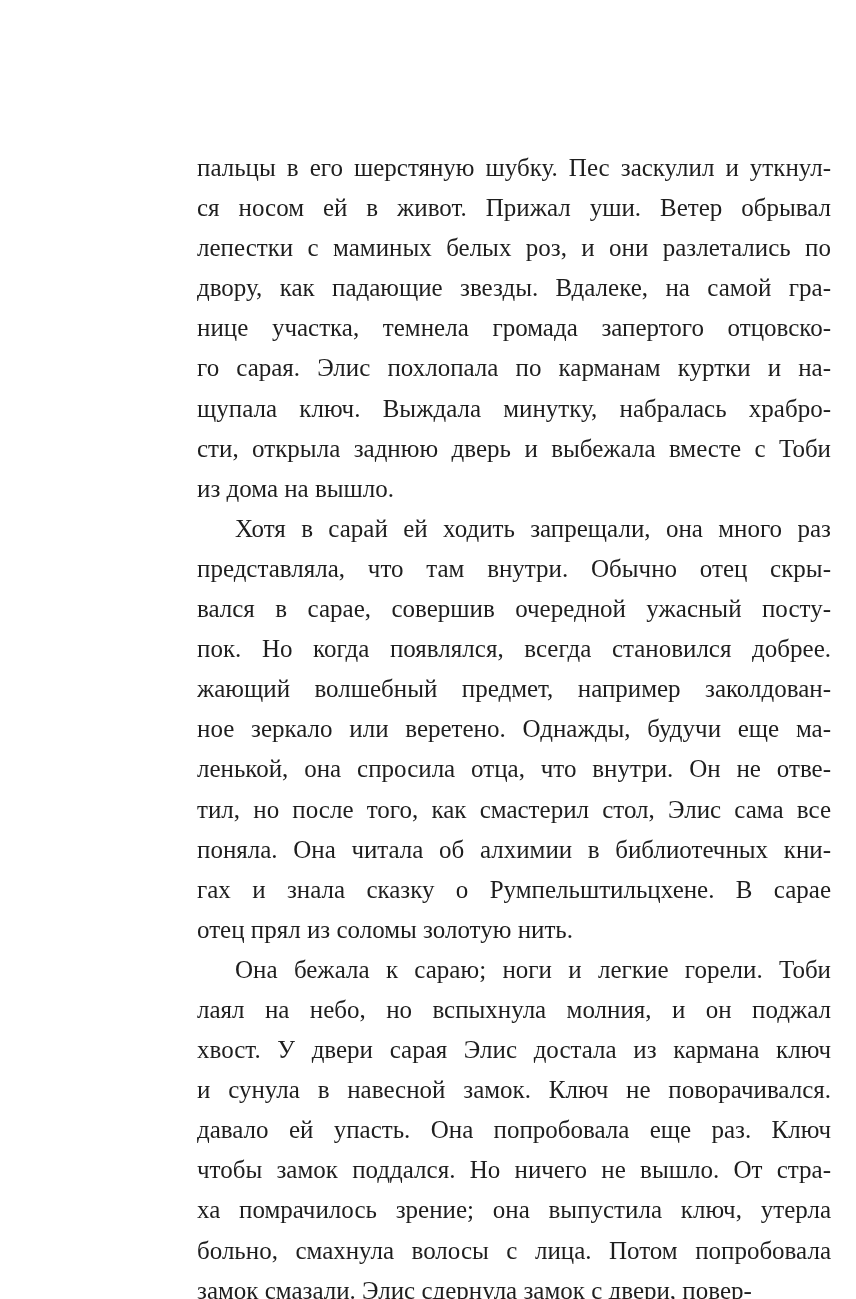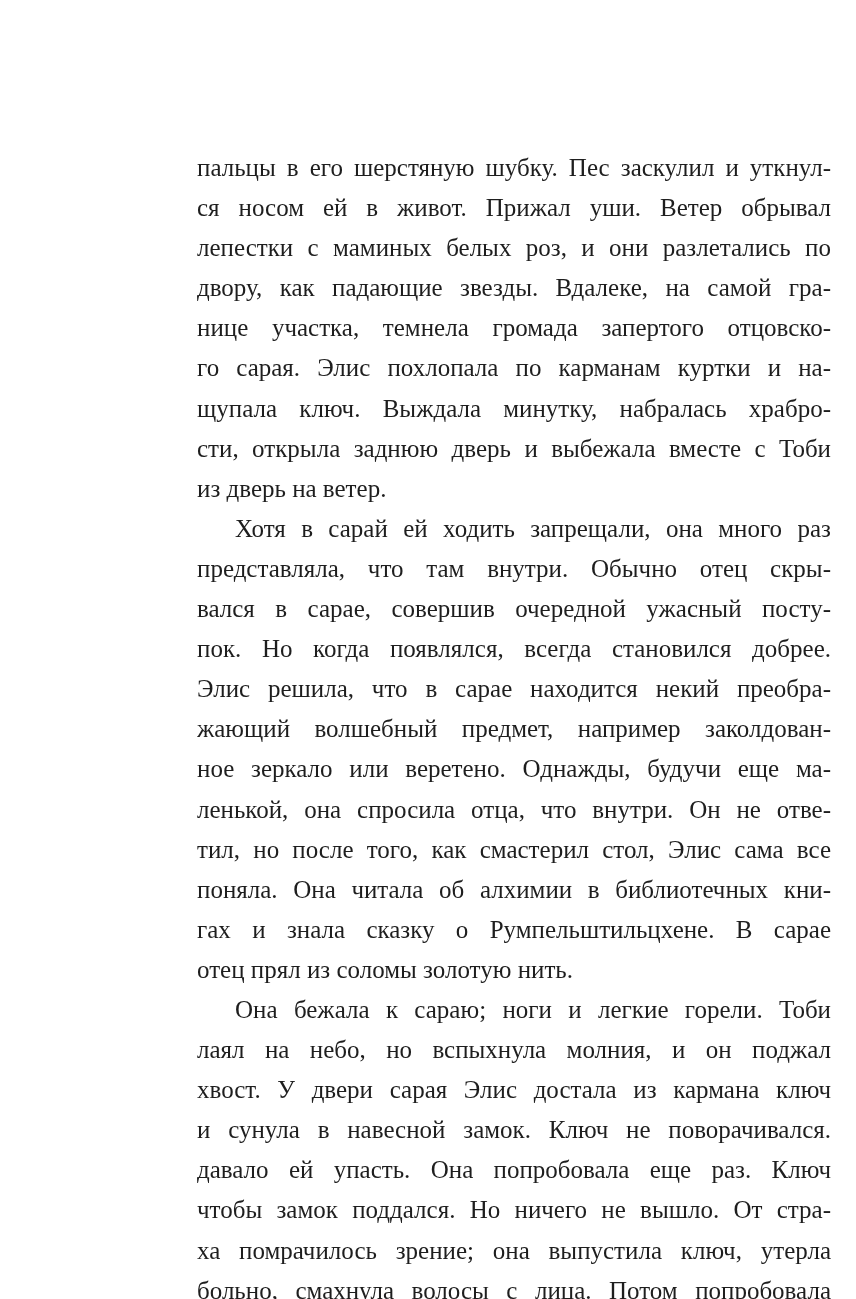--- a/index.html
+++ b/index.html
@@ -58,28 +58,27 @@
   <div class="text-block">
       <div class="paragraph">
         <div class="line">пальцы в его шерстяную шубку. Пес заскулил и уткнул-</div>
         <div class="line">ся носом ей в живот. Прижал уши. Ветер обрывал</div>
         <div class="line">лепестки с маминых белых роз, и они разлетались по</div>
         <div class="line">двору, как падающие звезды. Вдалеке, на самой гра-</div>
         <div class="line">нице участка, темнела громада запертого отцовско-</div>
         <div class="line">го сарая. Элис похлопала по карманам куртки и на-</div>
         <div class="line">щупала ключ. Выждала минутку, набралась храбро-</div>
         <div class="line">сти, открыла заднюю дверь и выбежала вместе с Тоби</div>
-        <div class="line last">из дверь на ветер.</div>
+        <div class="line last">из дома на вышло.</div>
       </div>
       <div class="paragraph indent">
         <div class="line">Хотя в сарай ей ходить запрещали, она много раз</div>
         <div class="line">представляла, что там внутри. Обычно отец скры-</div>
         <div class="line">вался в сарае, совершив очередной ужасный посту-</div>
         <div class="line">пок. Но когда появлялся, всегда становился добрее.</div>
-        <div class="line">Элис решила, что в сарае находится некий преобра-</div>
         <div class="line">жающий волшебный предмет, например заколдован-</div>
         <div class="line">ное зеркало или веретено. Однажды, будучи еще ма-</div>
         <div class="line">ленькой, она спросила отца, что внутри. Он не отве-</div>
         <div class="line">тил, но после того, как смастерил стол, Элис сама все</div>
         <div class="line">поняла. Она читала об алхимии в библиотечных кни-</div>
         <div class="line">гах и знала сказку о Румпельштильцхене. В сарае</div>
         <div class="line last">отец прял из соломы золотую нить.</div>
       </div>
       <div class="paragraph indent">
         <div class="line">Она бежала к сараю; ноги и легкие горели. Тоби</div>

